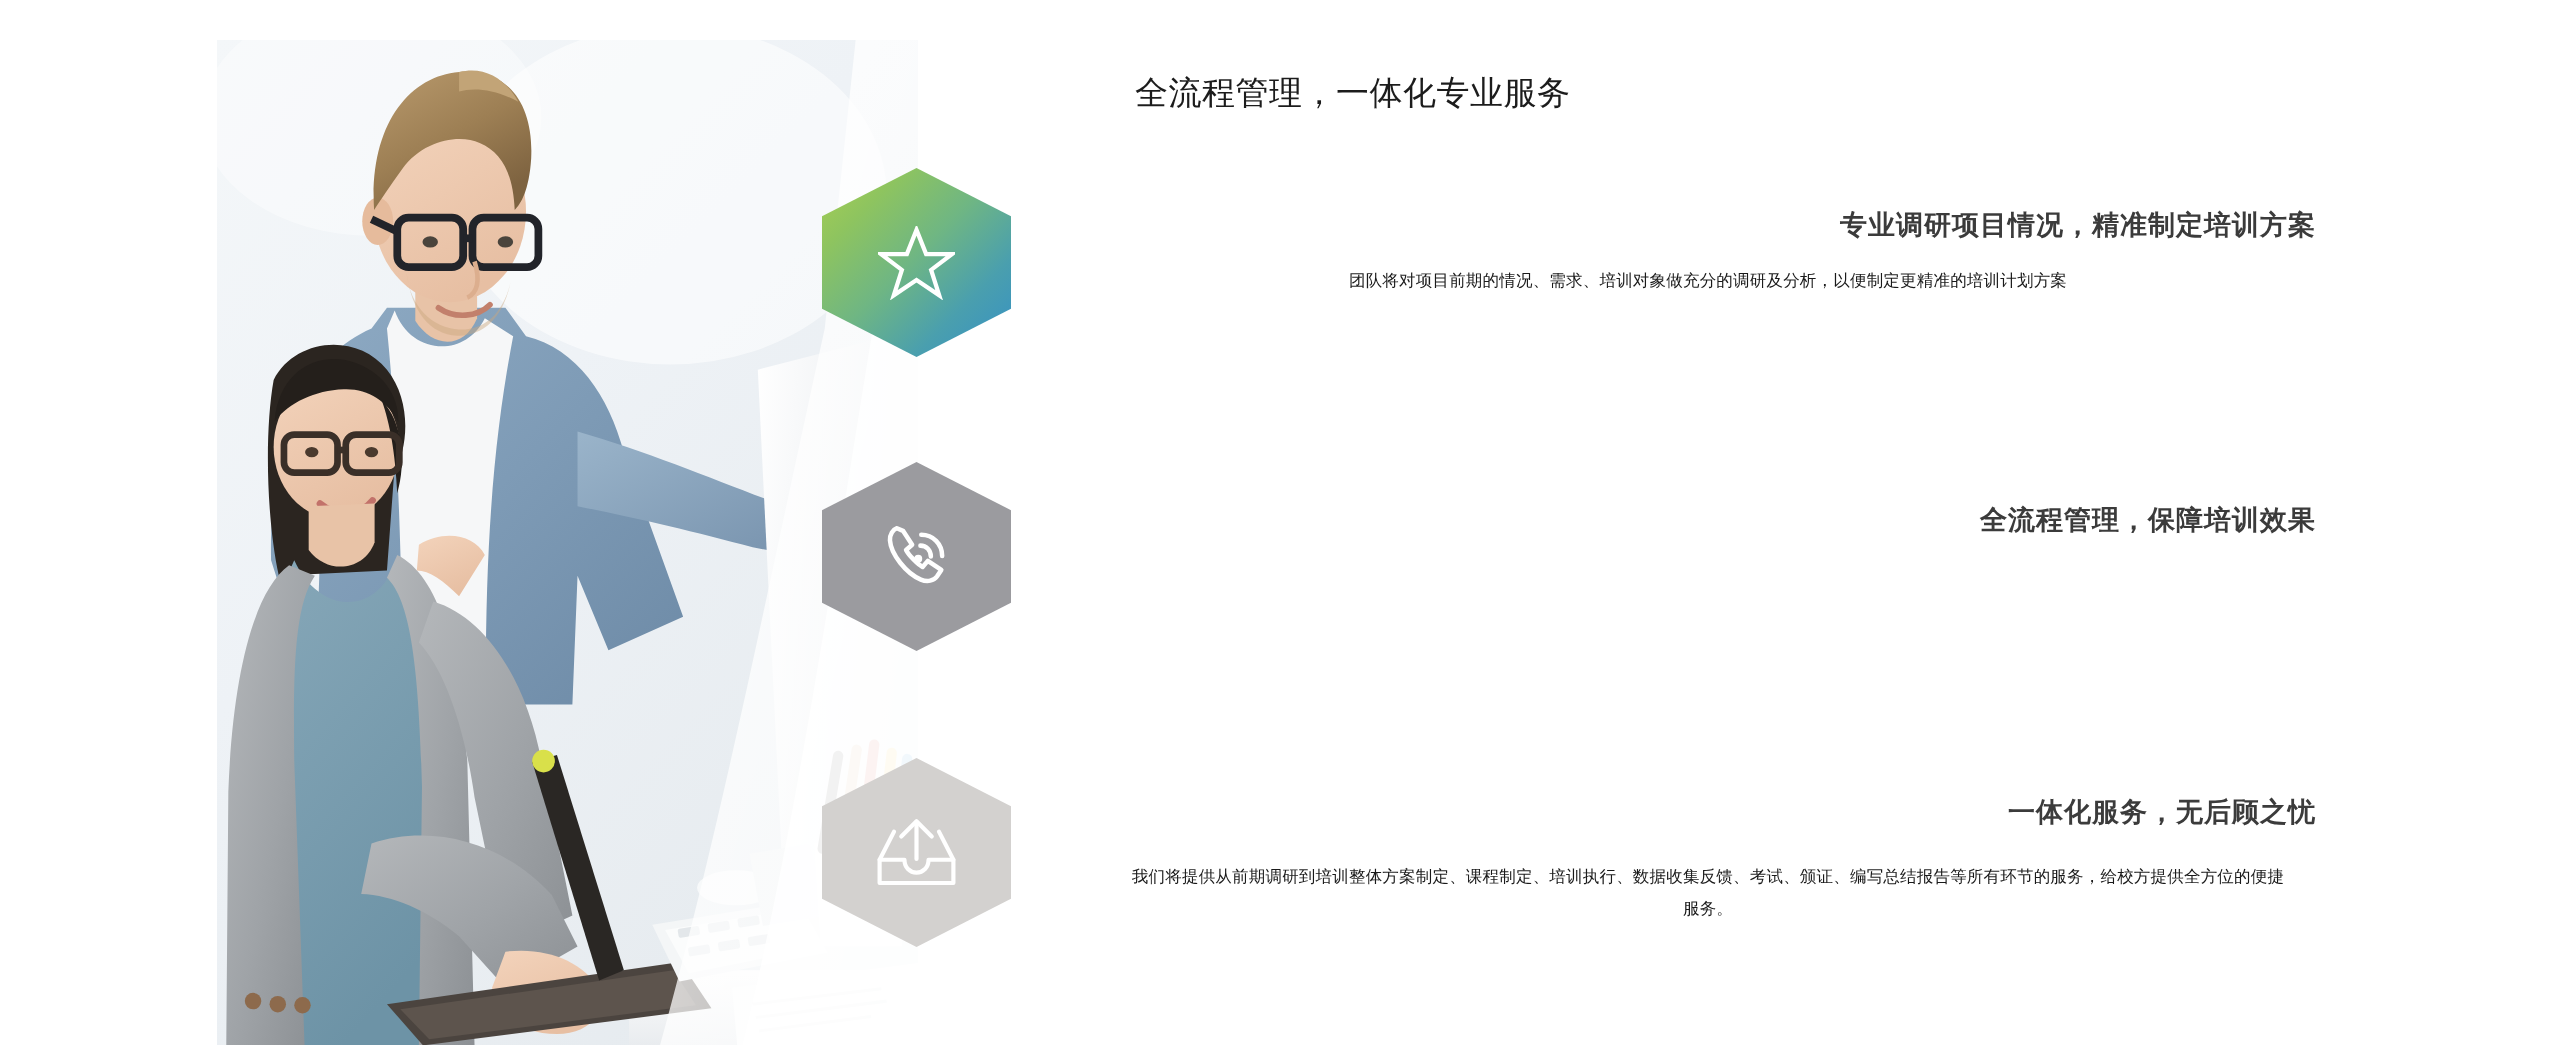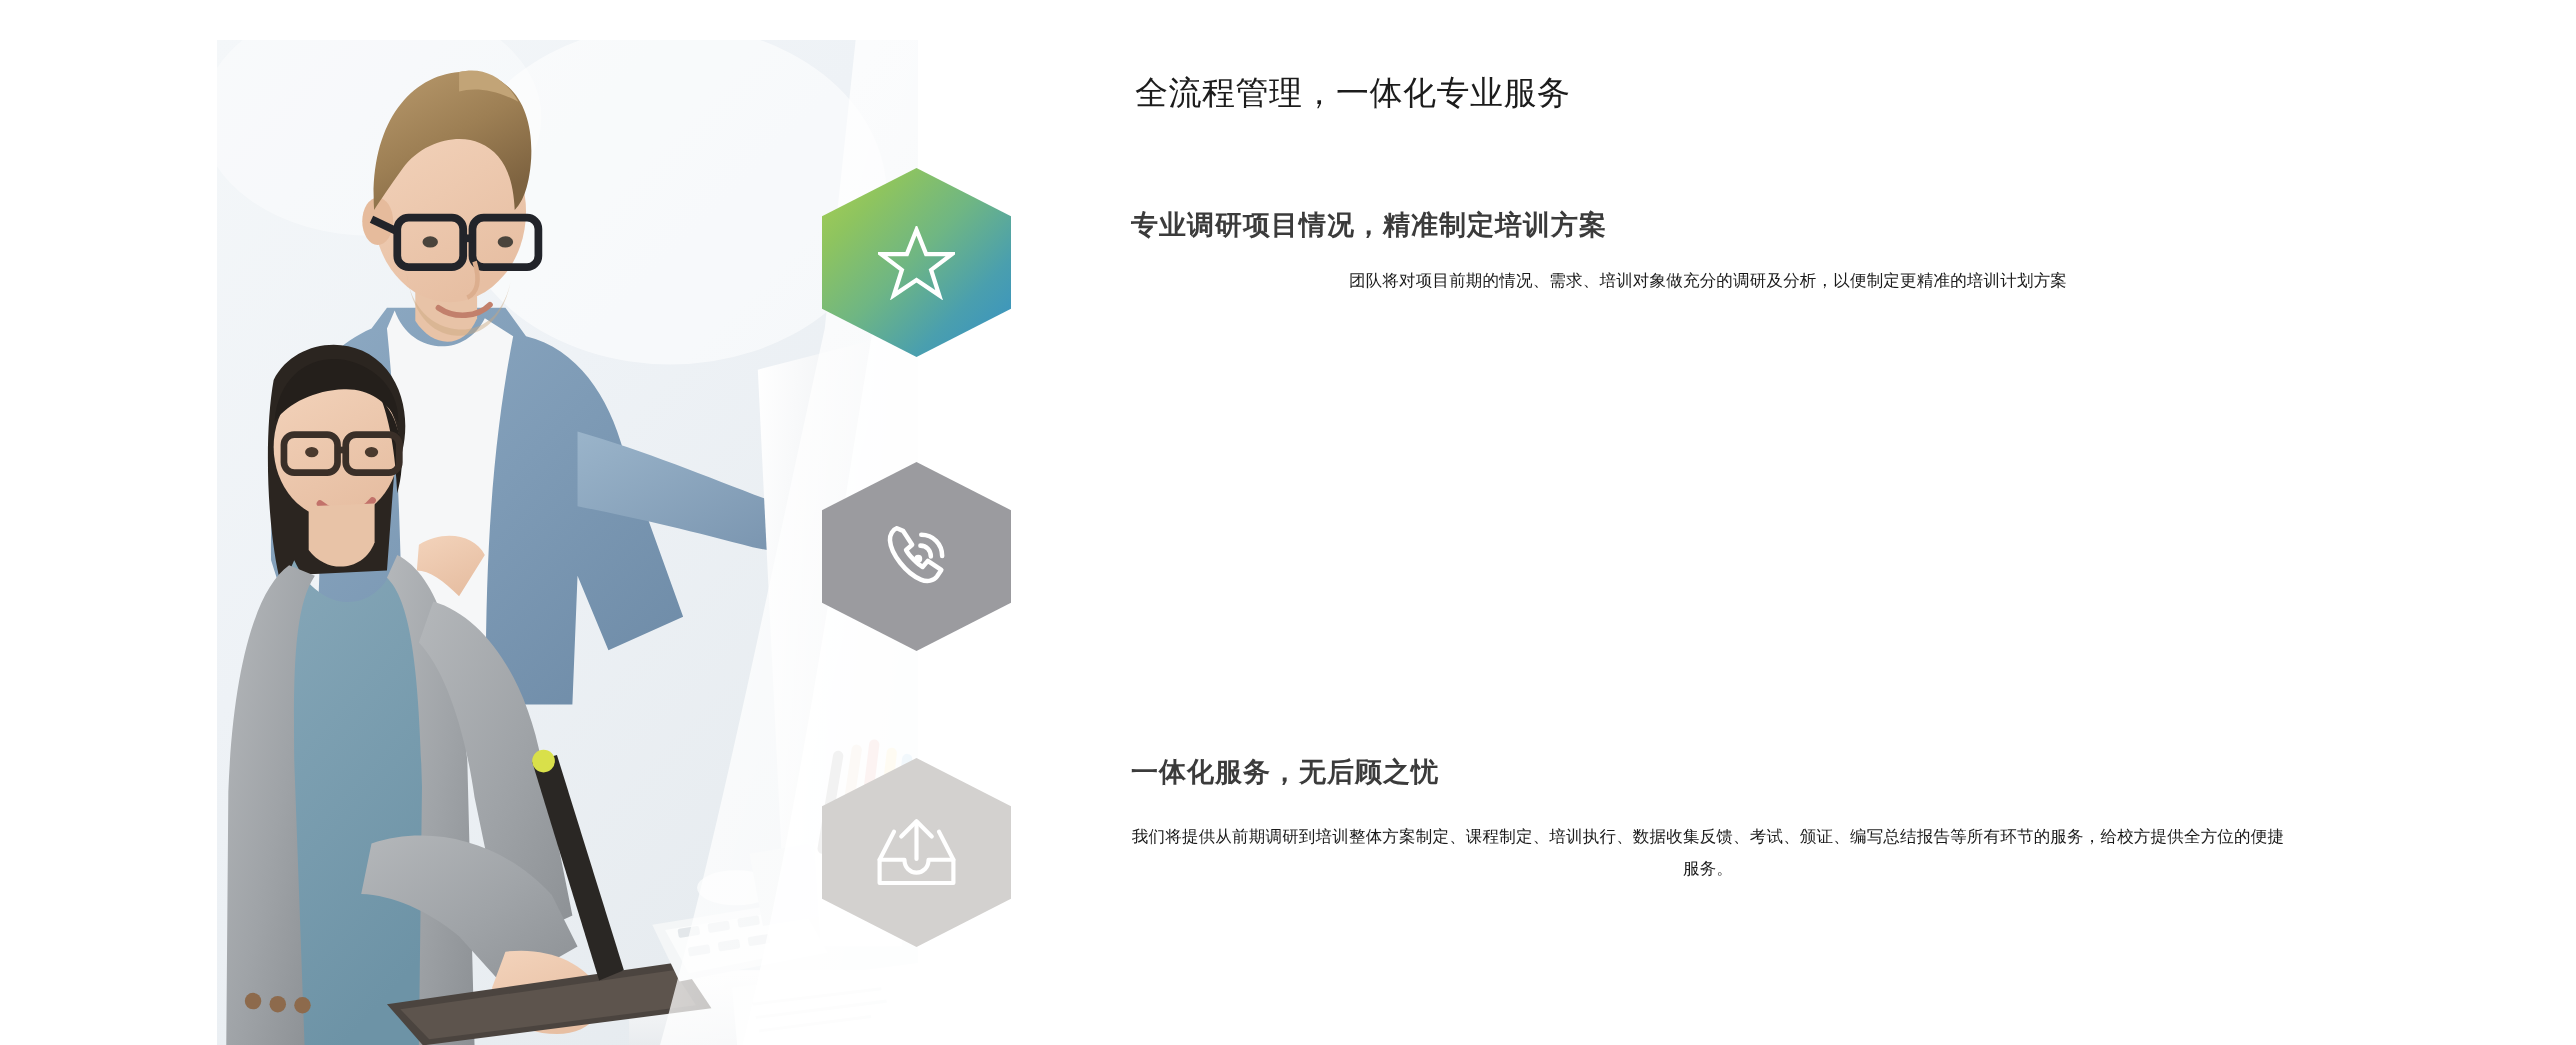--- a/index.html
+++ b/index.html
@@ -83,30 +83,31 @@
     white-space: nowrap;
   }
 
   .feature {
     position: absolute;
     left: 0;
     width: 1185px;
   }
   .feature-1 { top: 201px; }
   .feature-2 { top: 496px; }
-  .feature-3 { top: 748px; }
+  .feature-3 { top: 788px; }
 
   .feature-heading {
     font-size: 27px;
     font-weight: 700;
     color: #3b3b3b;
     letter-spacing: 1px;
     line-height: 1.25;
     white-space: nowrap;
     margin: 0;
+    text-align: right;
   }
   .feature-body {
     margin: 0;
     font-size: 16.5px;
     font-weight: 400;
     color: #1a1a1a;
     line-height: 1.65;
     letter-spacing: 0.2px;
     max-width: 1154px;
     text-align: center;
@@ -341,20 +342,21 @@
 <div class="content">
 
   <h1 class="page-title">全流程管理，一体化专业服务</h1>
 
   <section class="feature feature-1">
     <h2 class="feature-heading">专业调研项目情况，精准制定培训方案</h2>
     <p class="feature-body">团队将对项目前期的情况、需求、培训对象做充分的调研及分析，以便制定更精准的培训计划方案</p>
   </section>
 
   <section class="feature feature-2">
+    <h2 class="feature-heading">全流程管理，保障培训效果</h2>
   </section>
 
   <section class="feature feature-3">
     <h2 class="feature-heading">一体化服务，无后顾之忧</h2>
     <p class="feature-body">我们将提供从前期调研到培训整体方案制定、课程制定、培训执行、数据收集反馈、考试、颁证、编写总结报告等所有环节的服务，给校方提供全方位的便捷服务。</p>
   </section>
 
 </div>
 
 

